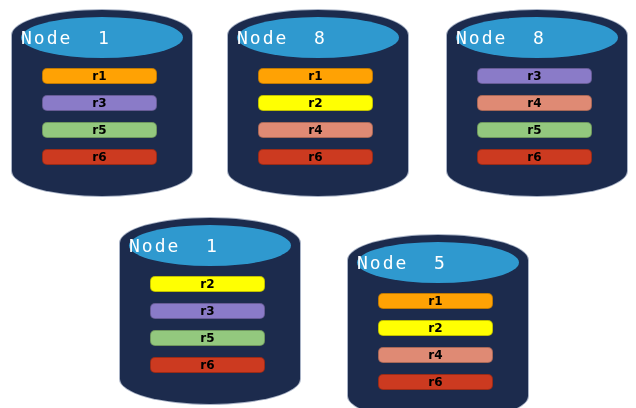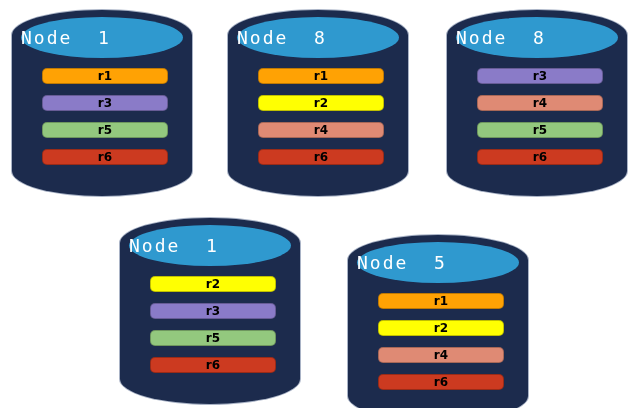--- a/index.html
+++ b/index.html
@@ -48,21 +48,21 @@
     letter-spacing: 2px;
     white-space: pre;
   }
   .bars {
     position: absolute;
     inset: 0;
   }
   .bar {
     position: absolute;
     left: 30px;
-    width: 126px;
+    width: 115px;
     height: 16px;
     box-sizing: border-box;
     border: 1px solid rgba(0,0,0,0.25);
     border-radius: 5px;
     display: flex;
     align-items: center;
     justify-content: center;
   }
   .bar span {
     color: var(--replica-label-color, #000000);

